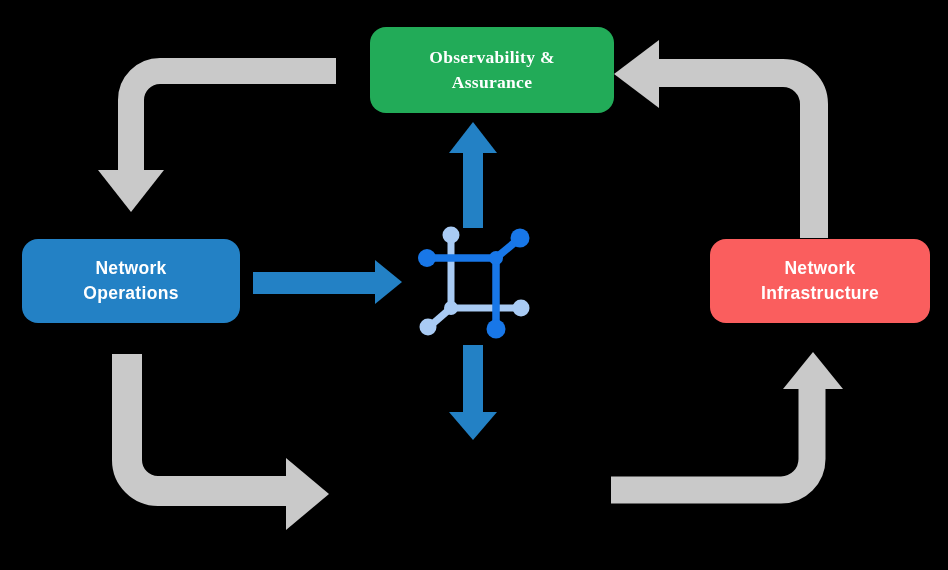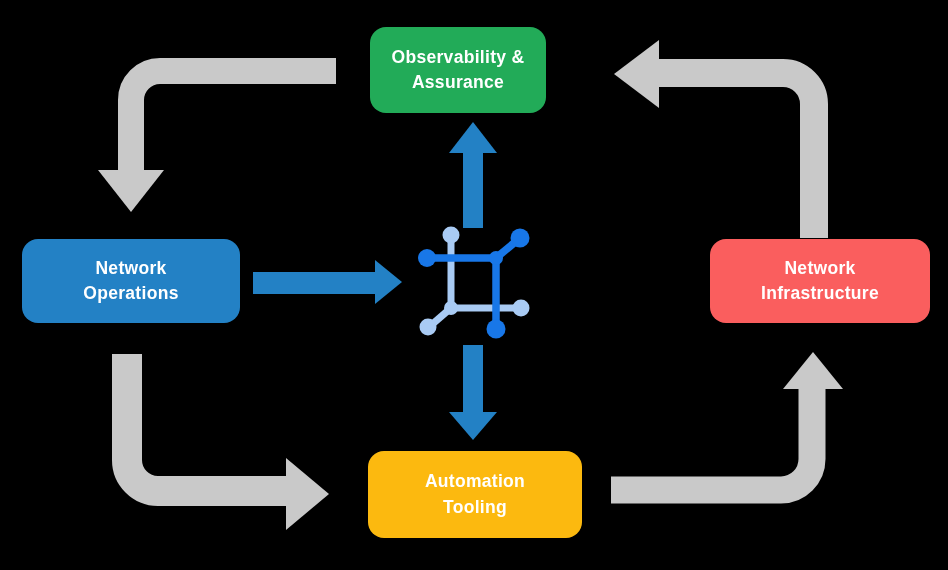--- a/index.html
+++ b/index.html
@@ -23,21 +23,21 @@
     align-items: center;
     justify-content: center;
     text-align: center;
     color: #fff;
     font-size: 17.5px;
     font-weight: 700;
     letter-spacing: 0.3px;
     line-height: 1.45;
     white-space: pre-line;
   }
-  .node-observability    { left: 370px; top: 27px;  width: 176px; height: 86px; }
+  .node-observability    { left: 370px; top: 27px;  width: 244px; height: 86px; font-family: Liberation Serif, serif; }
   .node-operations       { left: 22px;  top: 239px; width: 218px; height: 84px; }
   .node-infrastructure   { left: 710px; top: 239px; width: 220px; height: 84px; }
   .node-automation       { left: 368px; top: 451px; width: 214px; height: 87px; }
 </style>
 </head>
 <body>
 
 <div class="stage">
 
   <svg class="arrow-layer" width="948" height="570" viewBox="0 0 948 570" xmlns="http://www.w3.org/2000/svg">
@@ -107,16 +107,14 @@
 
   <div class="node node-observability" style="background-color: rgb(34, 171, 88);">Observability &amp;
 Assurance</div>
 
   <div class="node node-operations" style="background-color: rgb(35, 129, 197);">Network
 Operations</div>
 
   <div class="node node-infrastructure" style="background-color: rgb(250, 94, 94);">Network
 Infrastructure</div>
 
-  <div class="node node-automation" style="background-color: rgb(252, 185, 15);">Automation
-Tooling</div>
 
 </div>
 
 </body></html>

